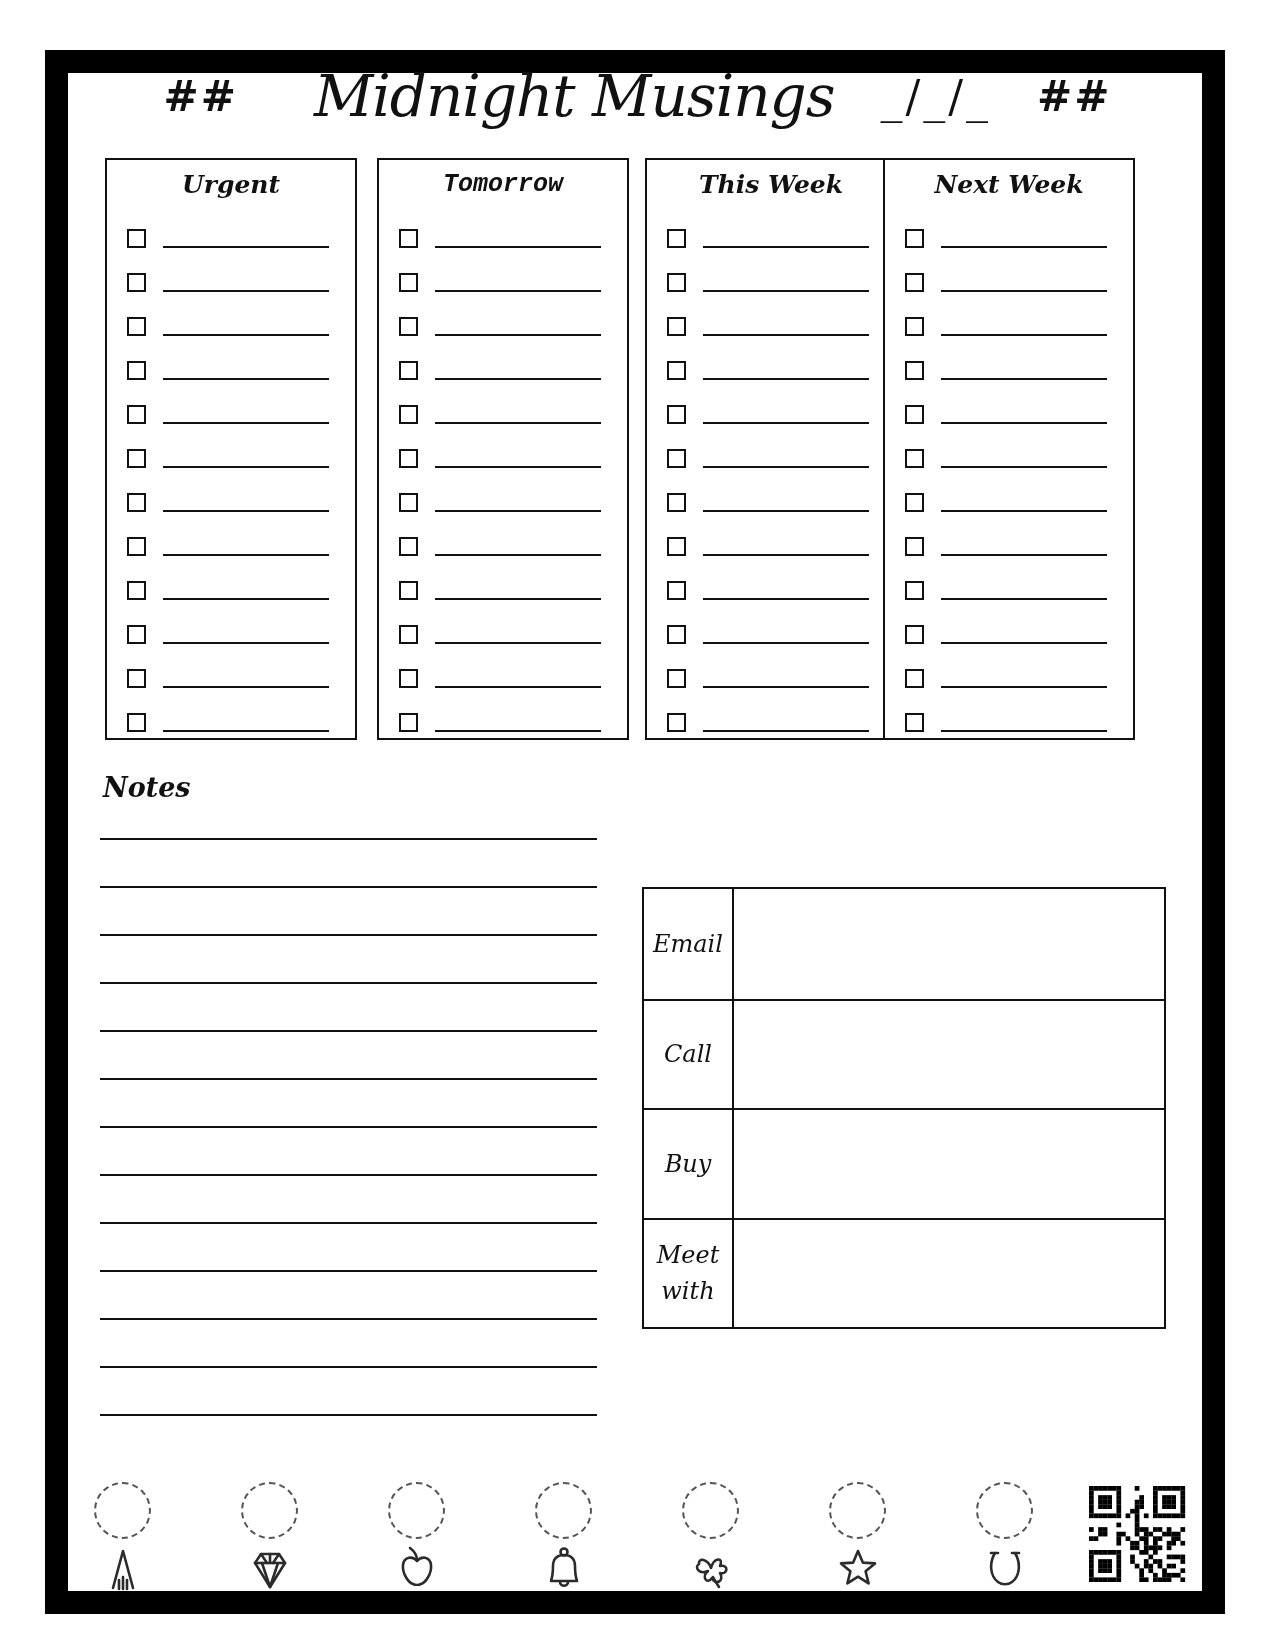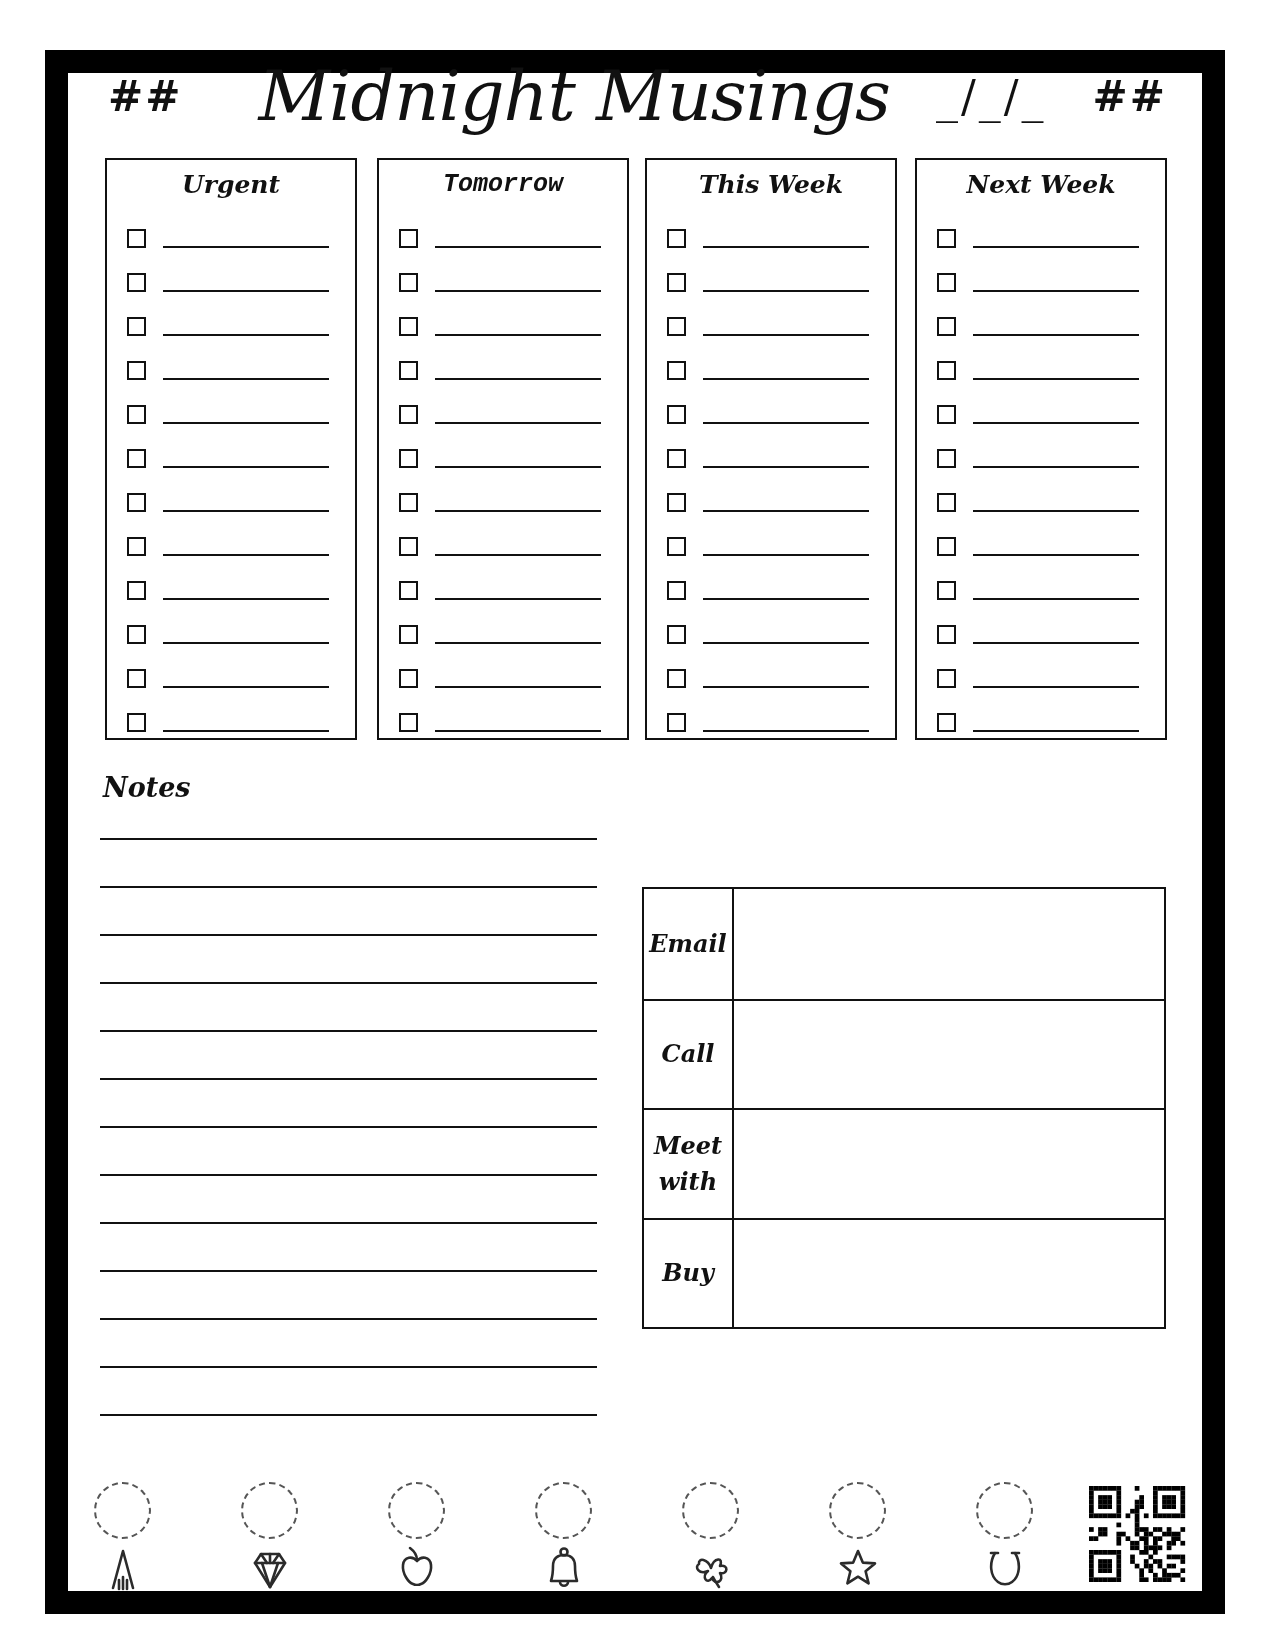--- a/index.html
+++ b/index.html
@@ -4,42 +4,42 @@
 <style>
   html,body{margin:0;padding:0;background:#ffffff;}
   .page{position:relative;width:1275px;height:1650px;background:#fff;overflow:hidden;
         font-family:"DejaVu Serif", serif;color:#111;}
   .frame{position:absolute;left:45px;top:50px;width:1180px;height:1564px;
          border:23px solid #000;box-sizing:border-box;background:#fff;}
   
   .header{position:absolute;left:75px;top:58px;width:1125px;height:76px;
           display:flex;align-items:center;justify-content:center;gap:46px;}
   .hash{font-size:42px;font-style:italic;font-weight:600;letter-spacing:2px;}
-  .title{font-size:70px;font-style:italic;font-weight:500;letter-spacing:-1px;white-space:nowrap;margin-left:30px;}
+  .title{font-size:58px;font-style:italic;font-weight:500;letter-spacing:-1px;white-space:nowrap;margin-left:30px;}
   .date-blank{font-size:44px;font-weight:500;letter-spacing:3px;}
   
   .col{position:absolute;top:158px;width:252px;height:582px;border:2.5px solid #111;
        box-sizing:border-box;background:#fff;}
   .col-title{margin-top:10px;text-align:center;font-size:25px;font-style:italic;font-weight:600;}
   .rows{position:absolute;left:0;top:52px;right:0;}
   .slot-row{height:44px;display:flex;align-items:flex-end;}
   .checkbox{width:19px;height:19px;border:2.5px solid #111;box-sizing:border-box;
             margin:0 0 8px 20px;background:#fff;}
   .slot-line{flex:1;margin:0 26px 8px 17px;border-bottom:2.5px solid #111;height:0;}
   
   .notes-label{position:absolute;left:103px;top:772px;font-size:27px;font-style:italic;font-weight:600;}
   .note-line{position:absolute;left:100px;width:497px;border-top:2.5px solid #111;height:0;}
   
   .contact-table{position:absolute;left:642px;top:887px;width:524px;height:442px;
                  border:2.5px solid #111;box-sizing:border-box;display:grid;
                  grid-template-rows:repeat(4,1fr);background:#fff;}
   .ct-row{display:grid;grid-template-columns:90px 1fr;border-top:2.5px solid #111;}
   .ct-row:first-child{border-top:none;}
   .ct-label{border-right:2.5px solid #111;display:flex;align-items:center;justify-content:center;
-            text-align:center;font-size:24px;font-style:italic;font-weight:700;padding:4px;line-height:1.5;}
+            text-align:center;font-size:24px;font-style:italic;font-weight:400;padding:4px;line-height:1.5;}
   .ct-value{background:#fff;}
   
   .stamp-circle{position:absolute;top:1482px;width:57px;height:57px;border:2.5px dashed #555;
                 border-radius:50%;box-sizing:border-box;background:#fff;}
   .stamp-icon{position:absolute;top:1544px;width:48px;height:48px;}
   .stamp-icon svg{width:48px;height:48px;display:block;}
   .qr{position:absolute;left:1088px;top:1486px;width:98px;height:96px;}
 </style>
 </head>
 <body>
@@ -207,21 +207,21 @@
           <div class="slot-row">
             <div class="checkbox"></div>
             <div class="slot-line"></div>
           </div>
           <div class="slot-row">
             <div class="checkbox"></div>
             <div class="slot-line"></div>
           </div>
         </div>
       </div>
-      <div class="col" style="left: 915px;">
+      <div class="col" style="left: 883px;">
         <div class="col-title">Next Week</div>
         <div class="rows">
           <div class="slot-row">
             <div class="checkbox"></div>
             <div class="slot-line"></div>
           </div>
           <div class="slot-row">
             <div class="checkbox"></div>
             <div class="slot-line"></div>
           </div>
@@ -289,25 +289,25 @@
   <div class="contact-table" id="table-root">
       <div class="ct-row">
         <div class="ct-label">Email</div>
         <div class="ct-value"></div>
       </div>
       <div class="ct-row">
         <div class="ct-label">Call</div>
         <div class="ct-value"></div>
       </div>
       <div class="ct-row">
+        <div class="ct-label">Buy</div>
+        <div class="ct-value"></div>
+      </div>
+      <div class="ct-row">
         <div class="ct-label">Meet with</div>
-        <div class="ct-value"></div>
-      </div>
-      <div class="ct-row">
-        <div class="ct-label">Buy</div>
         <div class="ct-value"></div>
       </div>
     </div>
 
   <div id="stamps-root">
       <div class="stamp-circle" style="left: 94px;"></div>
       <div class="stamp-icon" style="left: 99px;">
         <svg viewBox="0 0 48 48" fill="none" stroke="#2b2b2b" stroke-width="2.6" stroke-linecap="round" stroke-linejoin="round">
           <path d="M14 44 L24 7 L34 44"></path>
           <path d="M20 36 V45"></path>

